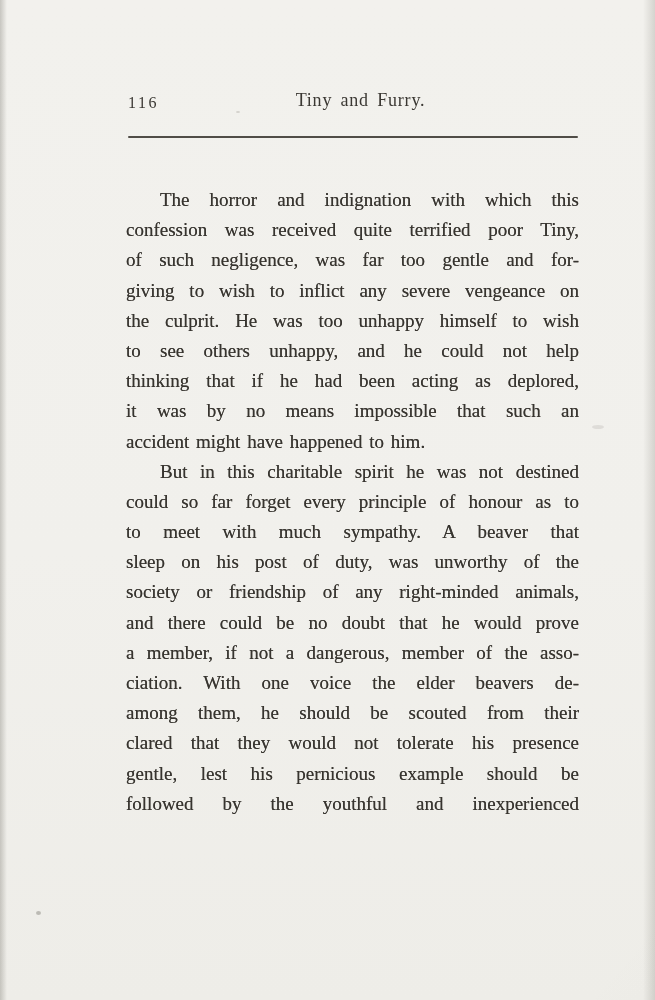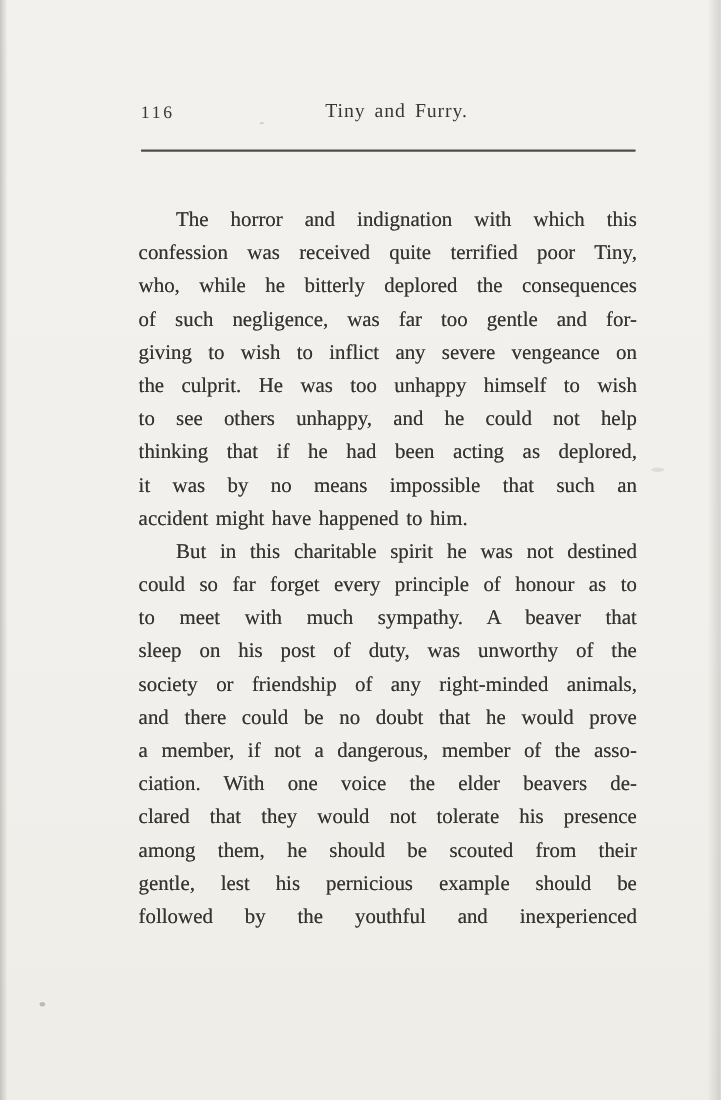--- a/index.html
+++ b/index.html
@@ -94,35 +94,34 @@
   <div class="header">
     <span class="page-number">116</span>
     <span class="running-title">Tiny and Furry.</span>
   </div>
   <div class="header-rule"></div>
 
   <div class="text-block">
 
     <div class="line para-first">The horror and indignation with which this</div>
     <div class="line">confession was received quite terrified poor Tiny,</div>
-    <div class="line">who, while he bitterly deplored the consequences</div>
     <div class="line">of such negligence, was far too gentle and for-</div>
     <div class="line">giving to wish to inflict any severe vengeance on</div>
     <div class="line">the culprit.  He was too unhappy himself to wish</div>
     <div class="line">to see others unhappy, and he could not help</div>
     <div class="line">thinking that if he had been acting as deplored,</div>
     <div class="line">it was by no means impossible that such an</div>
     <div class="line para-last">accident might have happened to him.</div>
 
     <div class="line para-first">But in this charitable spirit he was not destined</div>
     <div class="line">could so far forget every principle of honour as to</div>
     <div class="line">to meet with much sympathy.  A beaver that</div>
     <div class="line">sleep on his post of duty, was unworthy of the</div>
     <div class="line">society or friendship of any right-minded animals,</div>
     <div class="line">and there could be no doubt that he would prove</div>
     <div class="line">a member, if not a dangerous, member of the asso-</div>
     <div class="line">ciation.  With one voice the elder beavers de-</div>
+    <div class="line">among them, he should be scouted from their</div>
     <div class="line">clared that they would not tolerate his presence</div>
-    <div class="line">among them, he should be scouted from their</div>
     <div class="line">gentle, lest his pernicious example should be</div>
     <div class="line">followed by the youthful and inexperienced</div>
   </div>
 </div>
 
 </body></html>

